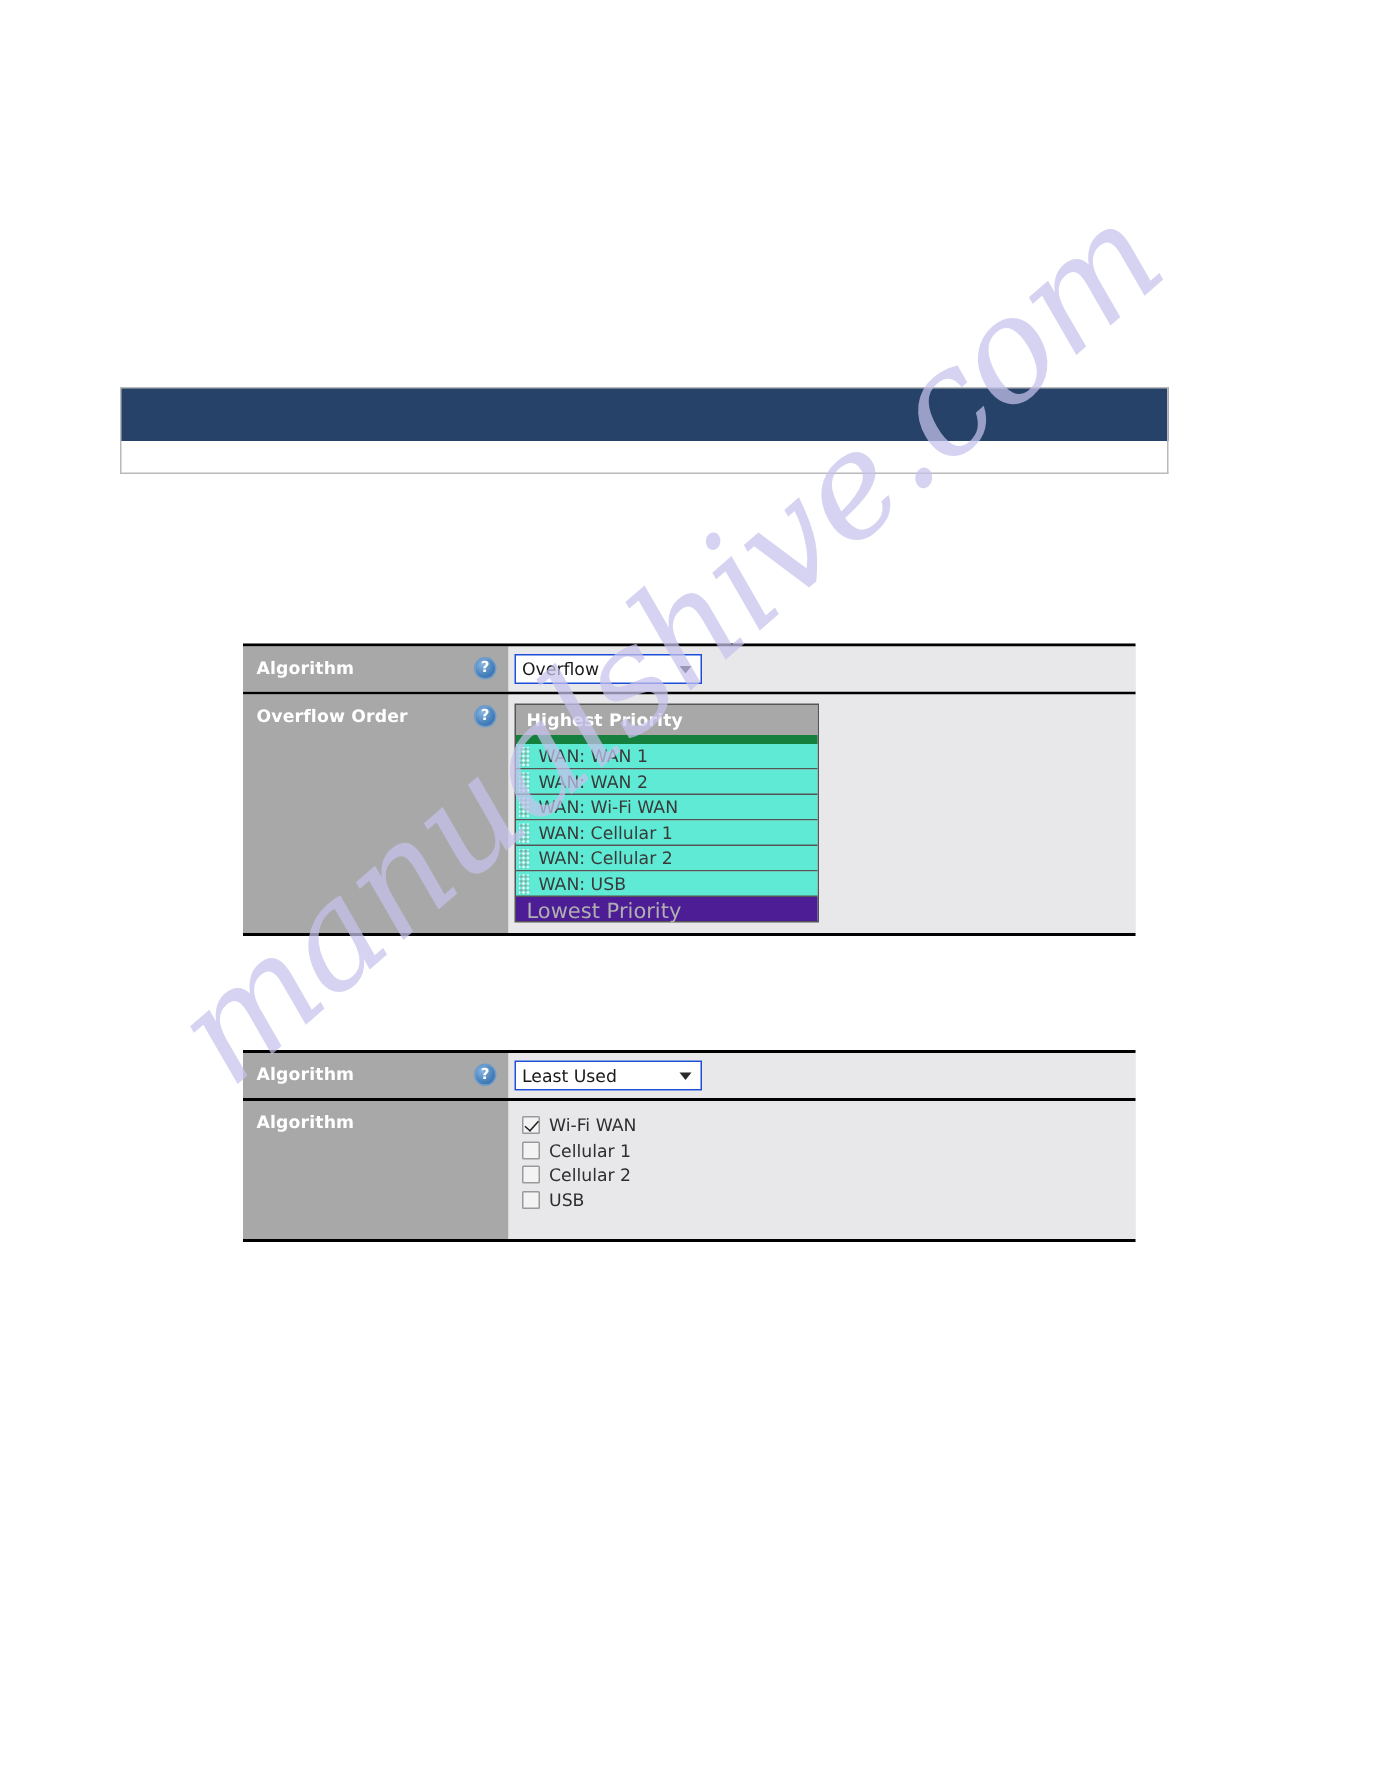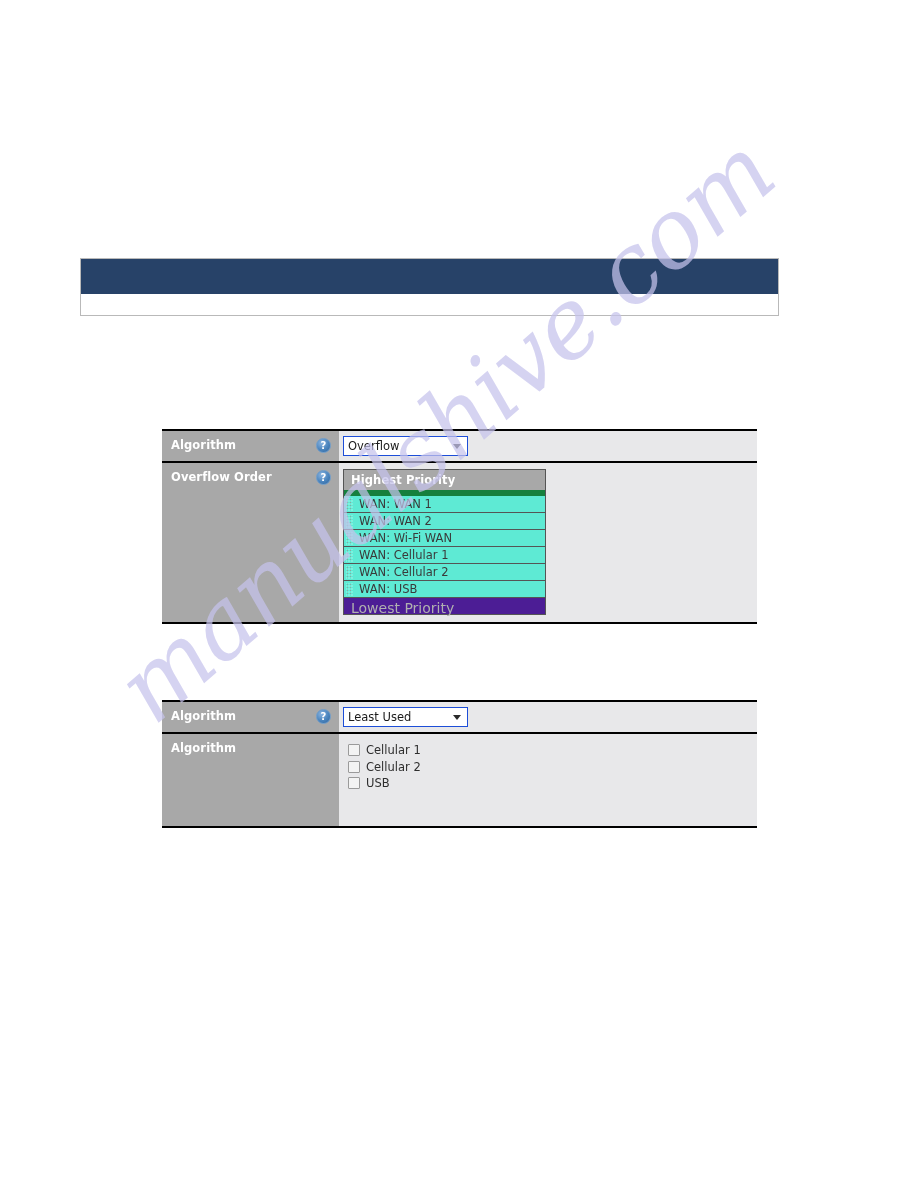--- a/index.html
+++ b/index.html
@@ -343,20 +343,24 @@
   </div>
 
   <div class="st-row">
     <div class="st-label" style="padding-bottom:70px;">
       <span class="lbl-text">Algorithm</span>
     </div>
     <div class="st-value">
       <div class="conn-list">
 
         <div class="conn-item">
+          <span class="cb checked"></span>
+          <span class="conn-item-label">Wi-Fi WAN</span>
+        </div>
+        <div class="conn-item">
           <span class="cb"></span>
           <span class="conn-item-label">Cellular 1</span>
         </div>
         <div class="conn-item">
           <span class="cb"></span>
           <span class="conn-item-label">Cellular 2</span>
         </div>
         <div class="conn-item">
           <span class="cb"></span>
           <span class="conn-item-label">USB</span>

